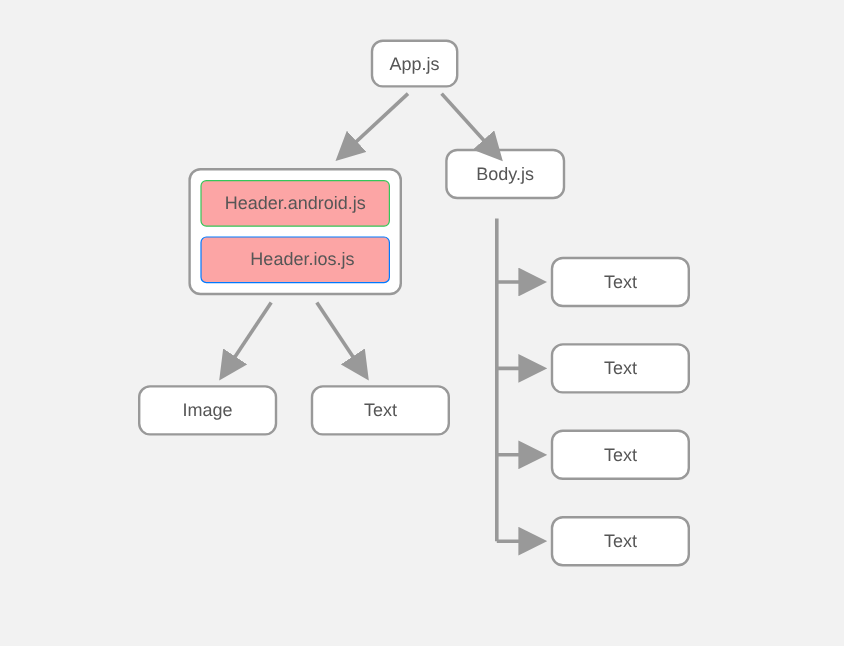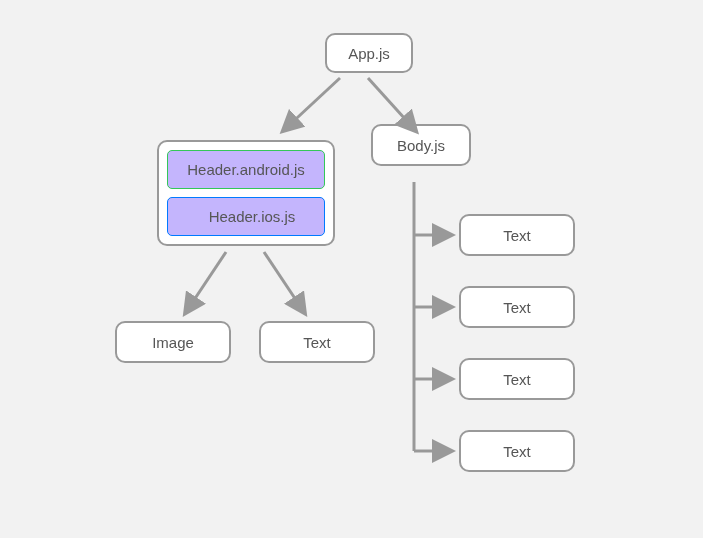--- a/index.html
+++ b/index.html
@@ -31,37 +31,37 @@
       display: flex;
       flex-direction: column;
       gap: 8px;
     }
     .inner-node {
       border-radius: 5px;
       padding: 10px 14px;
       text-align: center;
       color: #565656;
       font-size: 15px;
-      background: #c4b5fd;
+      background: #fca5a5;
     }
     .inner-green { border: 1.5px solid #34c759; }
     .inner-blue { border: 1.5px solid #007aff; padding-left: 26px; }
     svg.arrows {
       position: absolute;
       top: 0;
       left: 0;
       width: 703px;
       height: 538px;
       pointer-events: none;
     }
   </style>
 </head>
 <body>
 
-<div class="node" style="left:309px; top:33px; width:88px; height:40px;margin-left:16px;">
+<div class="node" style="left:309px; top:33px; width:73px; height:40px;">
   <span>App.js</span>
 </div>
 
 <div class="container-node" style="left:157px; top:140px; width:178px;">
   <div class="inner-node inner-green">
     <span>Header.android.js</span>
   </div>
   <div class="inner-node inner-blue">
     <span>Header.ios.js</span>
   </div>

